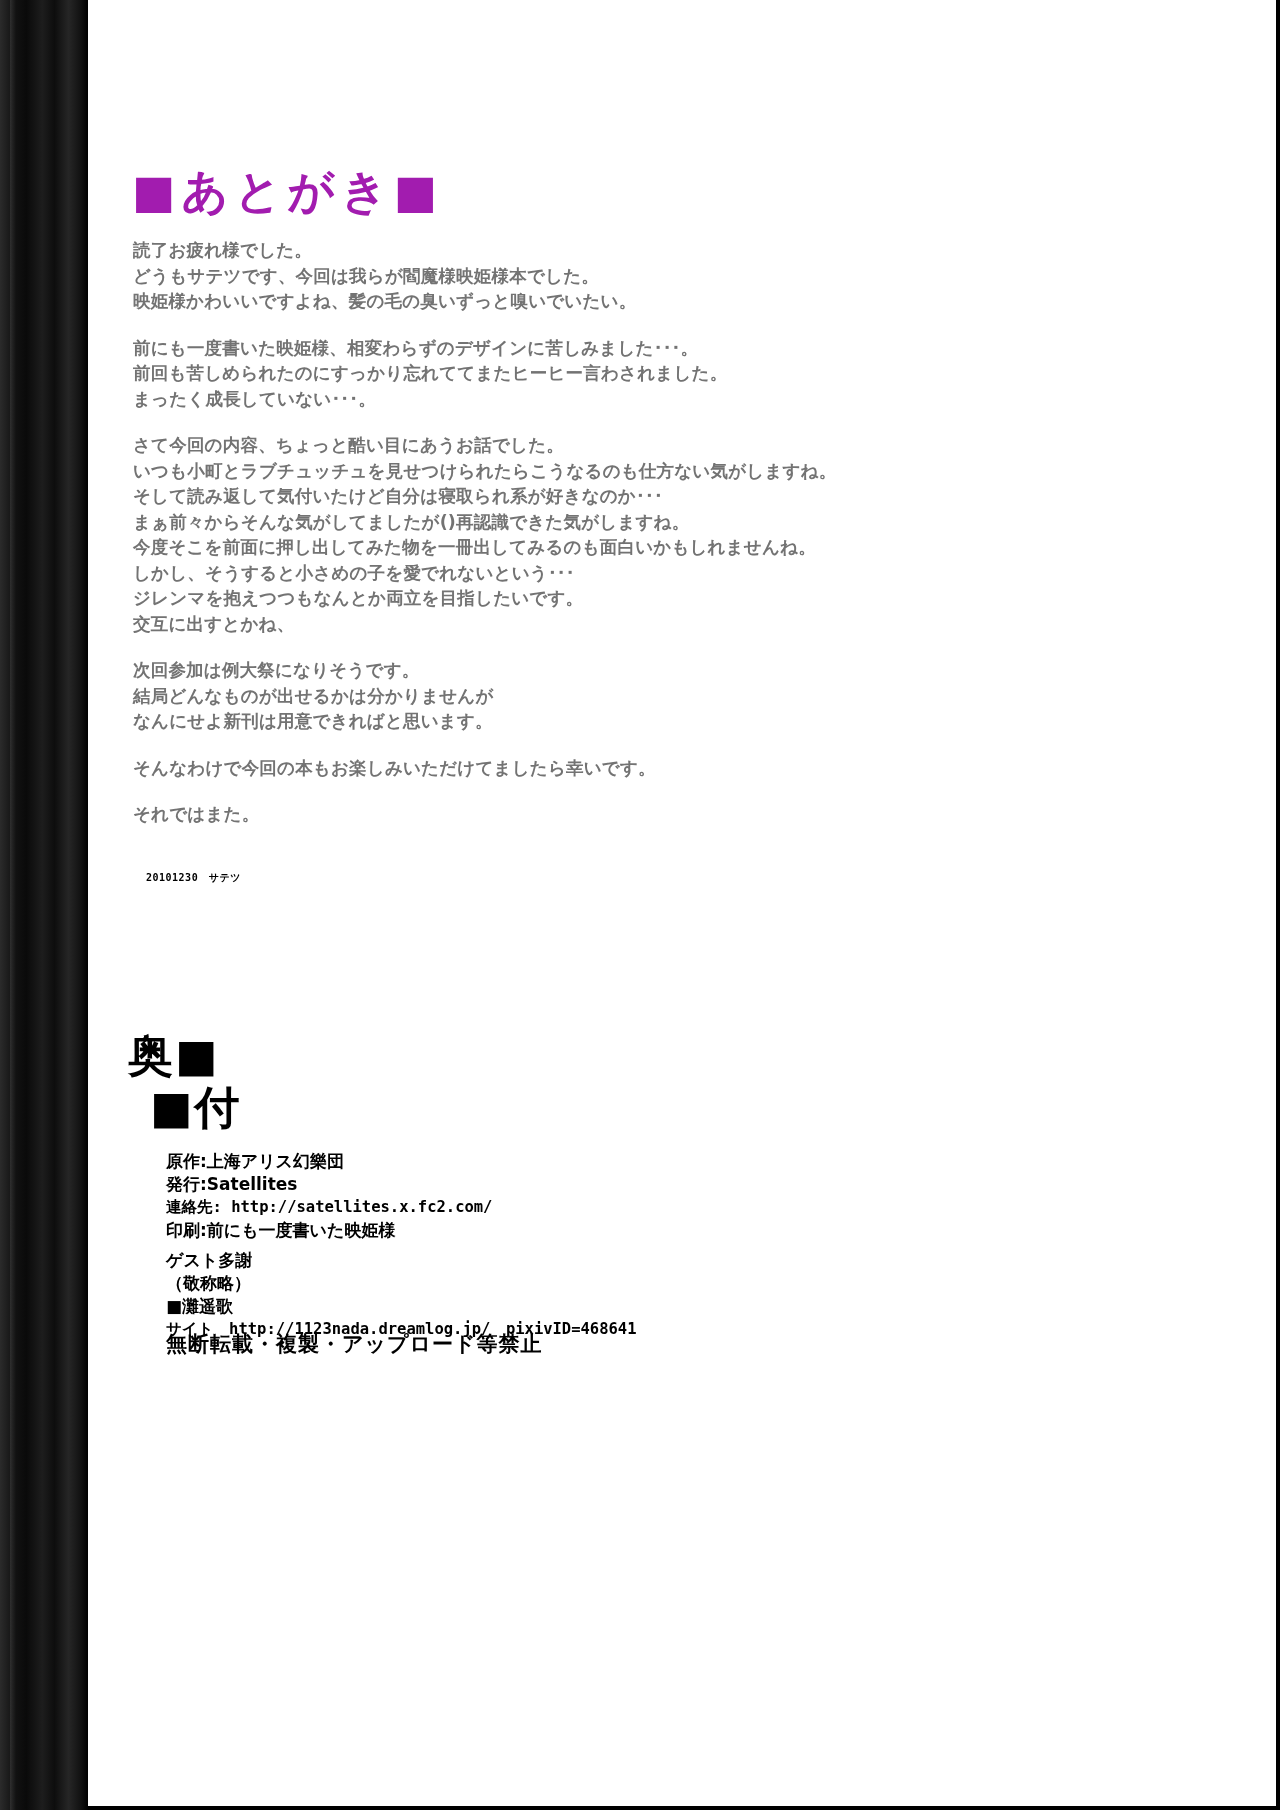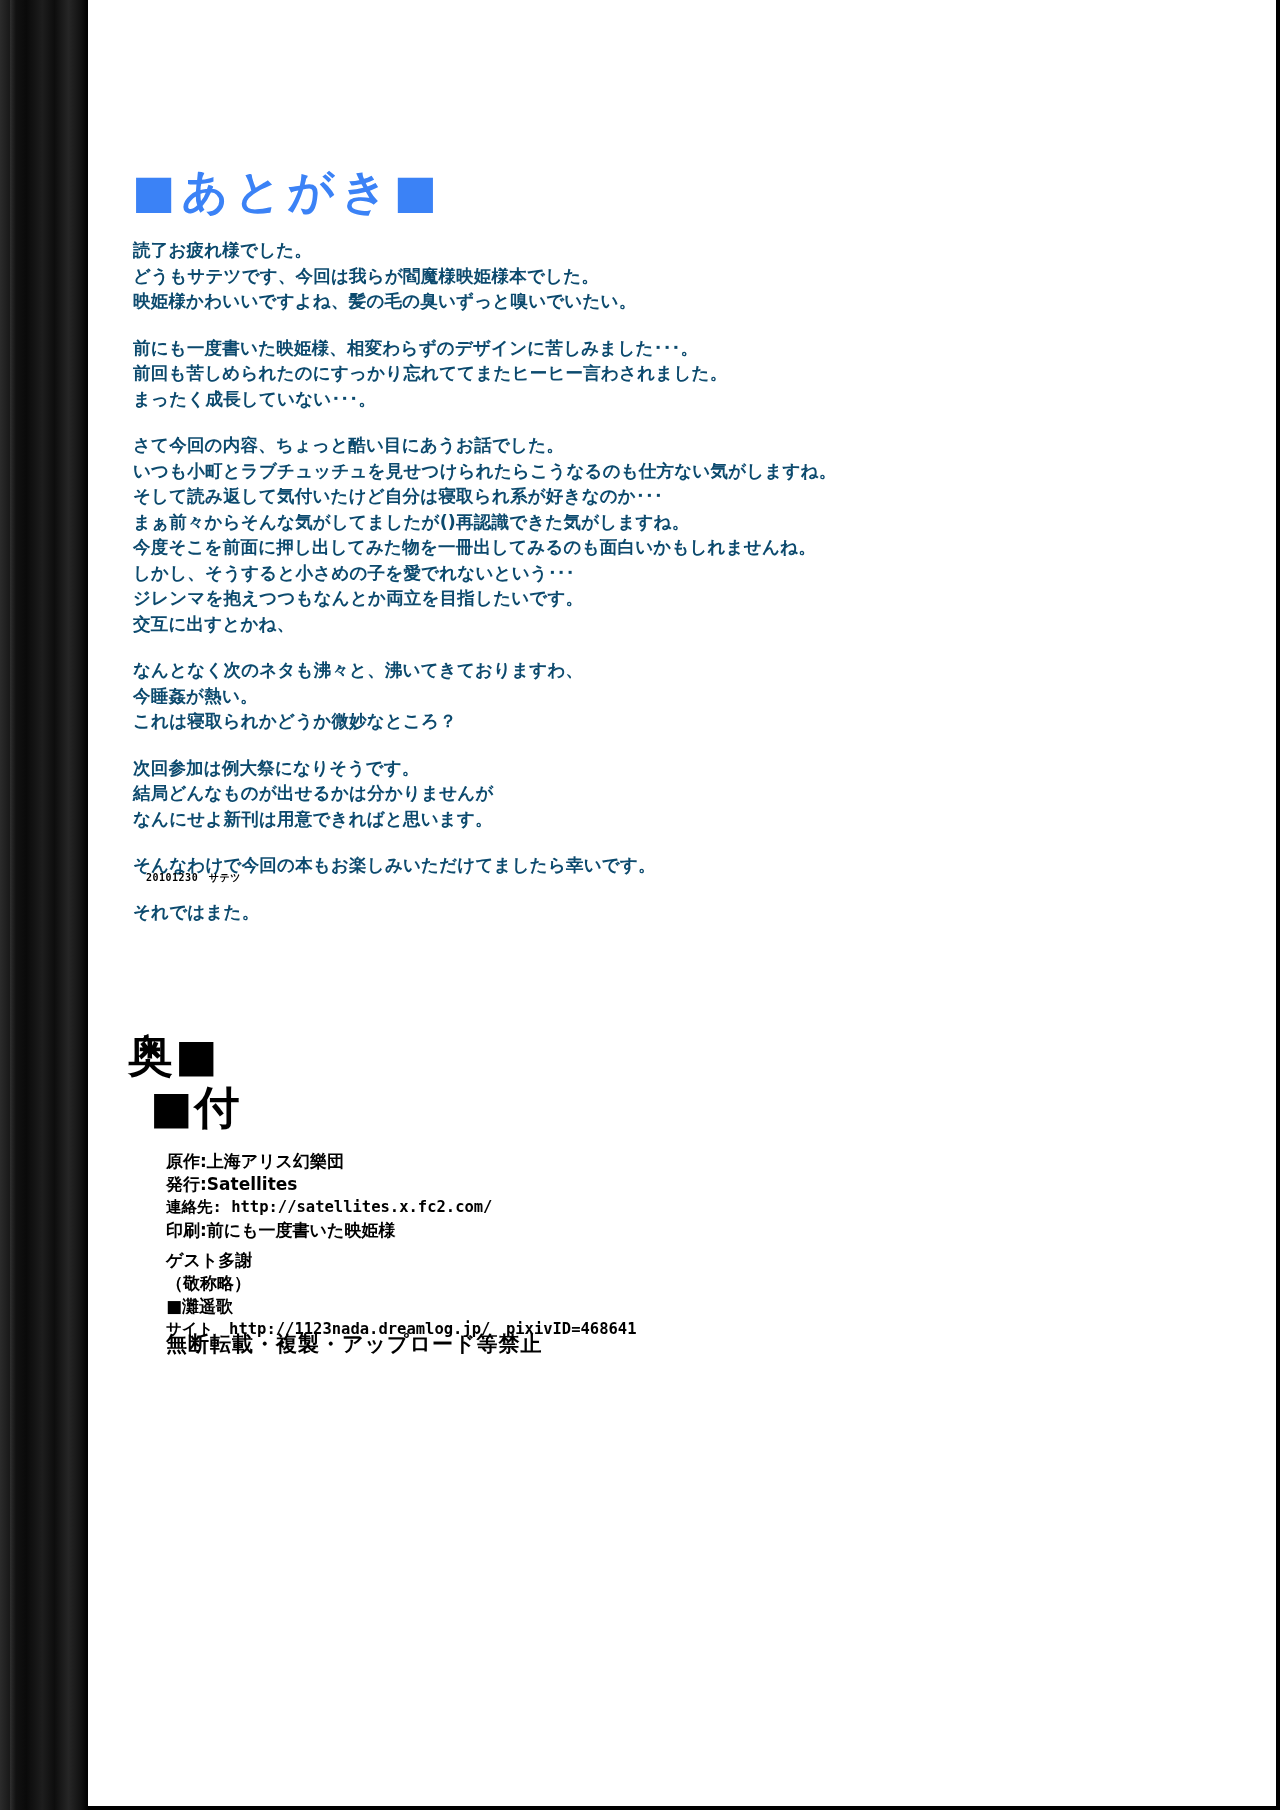--- a/index.html
+++ b/index.html
@@ -54,35 +54,35 @@
   }
 
   
   .afterword-heading {
     position: absolute;
     left: 132px;
     top: 168px;
     font-size: 46px;
     font-weight: bold;
     letter-spacing: 6px;
-    color: #3b82f6;
+    color: #a21caf;
     line-height: 1;
     white-space: nowrap;
     text-align: center;
   }
 
   
   .afterword-body {
     position: absolute;
     left: 133px;
     top: 238px;
     width: 900px;
     font-size: 17.5px;
     line-height: 25.5px;
-    color: #0c4a6e;
+    color: #737373;
     font-weight: 600;
     letter-spacing: 0.2px;
   }
   .afterword-body p {
     margin: 0 0 21px 0;
     white-space: pre-line;
   }
   .afterword-body p:last-child { margin-bottom: 4px; }
 
   .sign-line {
@@ -172,23 +172,20 @@
 前回も苦しめられたのにすっかり忘れててまたヒーヒー言わされました。
 まったく成長していない･･･。</p>
     <p>さて今回の内容、ちょっと酷い目にあうお話でした。
 いつも小町とラブチュッチュを見せつけられたらこうなるのも仕方ない気がしますね。
 そして読み返して気付いたけど自分は寝取られ系が好きなのか･･･
 まぁ前々からそんな気がしてましたが()再認識できた気がしますね。
 今度そこを前面に押し出してみた物を一冊出してみるのも面白いかもしれませんね。
 しかし、そうすると小さめの子を愛でれないという･･･
 ジレンマを抱えつつもなんとか両立を目指したいです。
 交互に出すとかね、</p>
-    <p>なんとなく次のネタも沸々と、沸いてきておりますわ、
-今睡姦が熱い。
-これは寝取られかどうか微妙なところ？</p>
     <p>次回参加は例大祭になりそうです。
 結局どんなものが出せるかは分かりませんが
 なんにせよ新刊は用意できればと思います。</p>
     <p>そんなわけで今回の本もお楽しみいただけてましたら幸いです。</p>
     <p>それではまた。</p>
   </div>
 
   <div class="sign-line">20101230　サテツ</div>
 
   <div class="colophon-heading">

